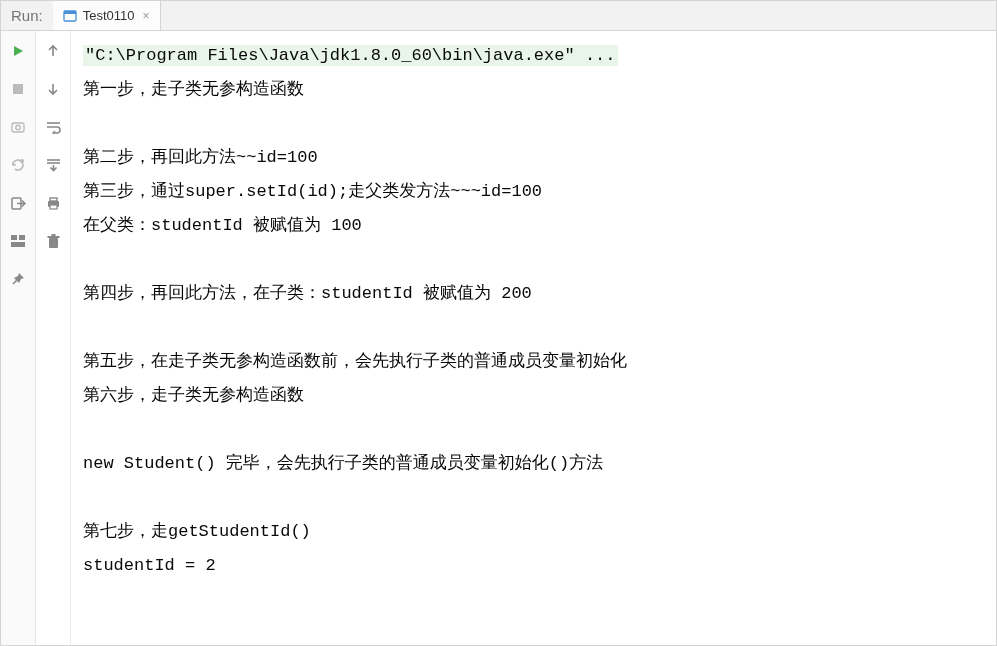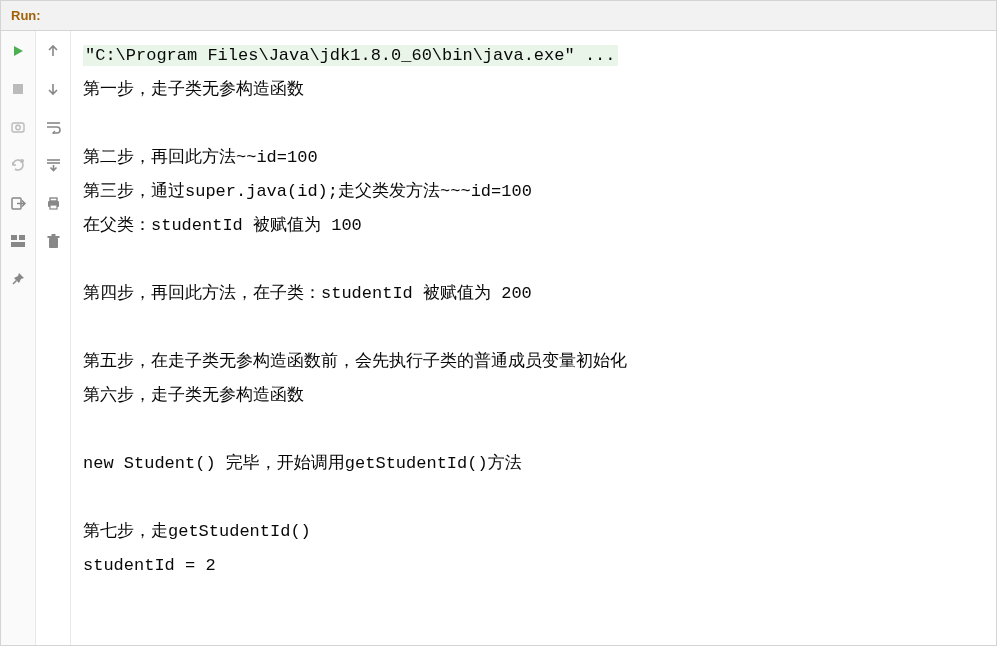--- a/index.html
+++ b/index.html
@@ -15,23 +15,22 @@
     }
     .top-bar {
       height: 30px;
       border-bottom: 1px solid #d4d4d4;
       display: flex;
       align-items: center;
       background: #f2f2f2;
     }
     .run-label {
       padding: 0 10px;
-      color: #a16207;
-      font-size: 13px;
-      font-weight: bold;
+      color: #737373;
+      font-size: 15px;
     }
     .tab {
       display: flex;
       align-items: center;
       gap: 6px;
       padding: 0 10px;
       height: 100%;
       background: #fcfcfc;
       border-right: 1px solid #d4d4d4;
       color: #333;
@@ -97,20 +96,30 @@
       display: inline;
       padding: 1px 2px;
     }
     svg { display: block; }
   </style>
 </head>
 <body>
 
 <div class="top-bar">
   <span class="run-label">Run:</span>
+  <div class="tab">
+    <span class="tab-icon">
+      <svg width="14" height="14" viewBox="0 0 14 14">
+        <rect x="1" y="2" width="12" height="10" rx="1" fill="none" stroke="#4a90d9" stroke-width="1.3"></rect>
+        <rect x="1" y="2" width="12" height="3" fill="#4a90d9"></rect>
+      </svg>
+    </span>
+    <span>Test0110</span>
+    <span class="tab-close">×</span>
+  </div>
 </div>
 
 <div class="body-area">
 
   <div class="gutter">
     <div class="icon-btn">
       <svg width="14" height="14" viewBox="0 0 14 14">
           <path d="M3 2 L12 7 L3 12 Z" fill="#4caf50"></path>
         </svg>
     </div>
@@ -191,26 +200,26 @@
         <rect x="0.5" y="2" width="12" height="2" fill="#888"></rect>
         <rect x="4.5" y="0" width="4" height="2" fill="#888"></rect>
       </svg>
     </div>
   </div>
 
   <div class="console"><span class="cmd-line">"C:\Program Files\Java\jdk1.8.0_60\bin\java.exe" ...</span>
 <span>第一步，走子类无参构造函数</span>
 <span></span>
 <span>第二步，再回此方法~~id=100</span>
-<span>第三步，通过super.java(id);走父类发方法~~~id=100</span>
+<span>第三步，通过super.setId(id);走父类发方法~~~id=100</span>
 <span>在父类：studentId 被赋值为 100</span>
 <span></span>
 <span>第四步，再回此方法，在子类：studentId 被赋值为 200</span>
 <span></span>
 <span>第五步，在走子类无参构造函数前，会先执行子类的普通成员变量初始化</span>
 <span>第六步，走子类无参构造函数</span>
 <span></span>
-<span>new Student() 完毕，开始调用getStudentId()方法</span>
+<span>new Student() 完毕，会先执行子类的普通成员变量初始化()方法</span>
 <span></span>
 <span>第七步，走getStudentId()</span>
 <span>studentId = 2</span></div>
 
 </div>
 
 </body></html>

